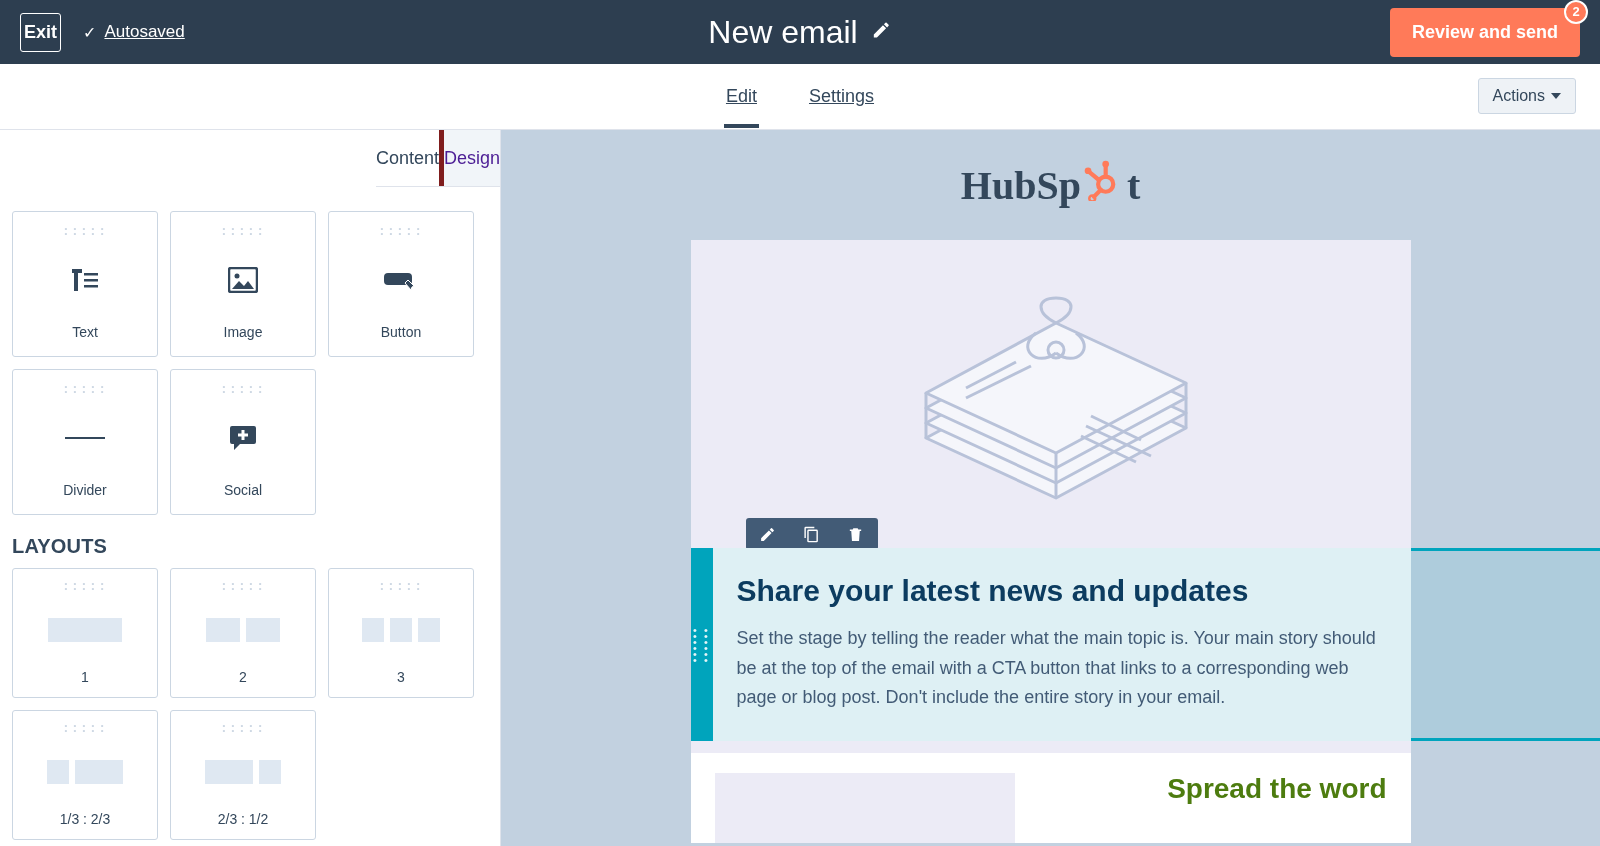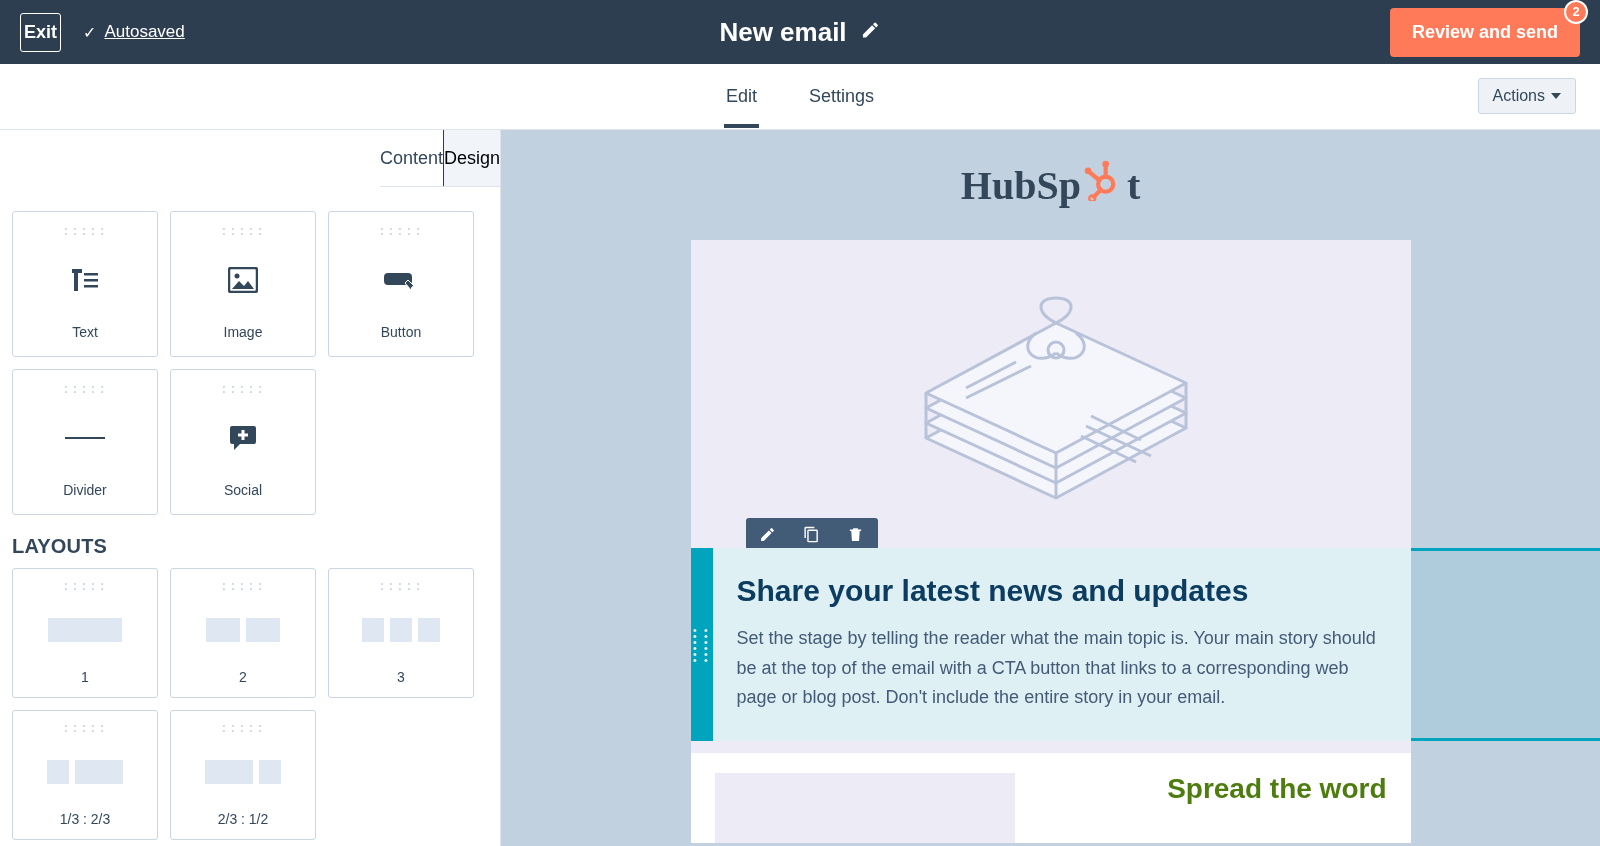--- a/index.html
+++ b/index.html
@@ -5,39 +5,39 @@
   * { box-sizing: border-box; margin: 0; padding: 0; }
   html, body { width: 1600px; height: 846px; font-family: -apple-system, BlinkMacSystemFont, "Segoe UI", Helvetica, Arial, sans-serif; overflow: hidden; background:#fff; }
 
   
   .topbar { background:#2d3e50; height:64px; display:flex; align-items:center; position:relative; padding:0 20px; }
   .exit-btn { border:1.5px solid #fff; color:#fff; background:transparent; padding:8px 3px; font-size:18px; font-weight:600; border-radius:3px; cursor:pointer; }
   .autosave { margin-left:22px; color:#fff; display:flex; align-items:center; gap:8px; font-size:17px; }
   .autosave .check { font-size:16px; }
   .autosave .txt { text-decoration:underline; }
   .title-wrap { position:absolute; left:50%; transform:translateX(-50%); display:flex; align-items:center; gap:14px; }
-  .title-wrap h1 { color:#fff; font-size:26px; font-weight:700; }
+  .title-wrap h1 { color:#fff; font-size:32px; font-weight:400; }
   .pencil-icon svg { width:20px; height:20px; fill:#fff; }
   .review-btn { margin-left:auto; background:#ff7a59; color:#fff; border:none; padding:14px 22px; font-size:18px; font-weight:600; border-radius:4px; cursor:pointer; position:relative; }
   .badge { position:absolute; top:-8px; right:-8px; background:#ff7a59; border:2px solid #fff; color:#fff; width:24px; height:24px; border-radius:50%; font-size:13px; font-weight:700; display:flex; align-items:center; justify-content:center; }
 
   
   .tabrow { height:66px; border-bottom:1px solid #dfe3eb; display:flex; align-items:center; justify-content:center; position:relative; }
   .tabs { display:flex; gap:48px; }
-  .tab { font-size:18px; color:#33475b; padding:20px 2px; cursor:pointer; position:relative; }
+  .tab { font-size:18px; color:#33475b; padding:20px 2px; cursor:pointer; position:relative;text-decoration:underline; }
   .tab.active::after { content:""; position:absolute; left:0; right:0; bottom:-1px; height:4px; background:#33475b; }
   .actions-btn { position:absolute; right:24px; top:14px; border:1px solid #cbd6e2; background:#eef2f6; color:#33475b; padding:8px 14px; font-size:16px; border-radius:3px; display:flex; align-items:center; gap:6px; cursor:pointer; }
   .caret-down { width:0; height:0; border-left:5px solid transparent; border-right:5px solid transparent; border-top:6px solid #33475b; }
 
   
   .body { display:flex; height:calc(846px - 64px - 66px); }
   .sidebar { width:501px; border-right:1px solid #dfe3eb; display:flex; flex-direction:column; background:#fff;align-items:flex-end; }
   .sidetabs { display:flex; height:57px; border-bottom:1px solid #dfe3eb; }
   .sidetab { flex:1; display:flex; align-items:center; justify-content:center; font-size:18px; color:#33475b; cursor:pointer; }
-  .sidetab.inactive { background:#f1f5f9; border-left:1px solid #7f1d1d; color:#000000; }
+  .sidetab.inactive { background:#f1f5f9; border-left:5px solid #7f1d1d; color:#4c1d95; }
 
   .panel { padding:24px 26px 0 26px; overflow:auto; flex:1; }
   .grid3 { display:grid; grid-template-columns:repeat(3,146px); gap:12px; }
   .block { border:1px solid #cbd6e2; border-radius:3px; height:146px; display:flex; flex-direction:column; align-items:center; justify-content:flex-start; cursor:grab; }
   .drag-dots { margin-top:14px; color:#cbd6e2; letter-spacing:2px; font-size:8px; line-height:5px; text-align:center;}
   .block-icon { flex:1; display:flex; align-items:center; justify-content:center; }
   .block-label { font-size:14px; color:#33475b; padding-bottom:16px; }
   .section-title { font-size:20px; color:#33475b; margin:20px 0 10px 0; letter-spacing:0.2px;font-weight:bold; }
 
   .layout-block { border:1px solid #cbd6e2; border-radius:3px; height:130px; display:flex; flex-direction:column; align-items:center; cursor:grab; }

